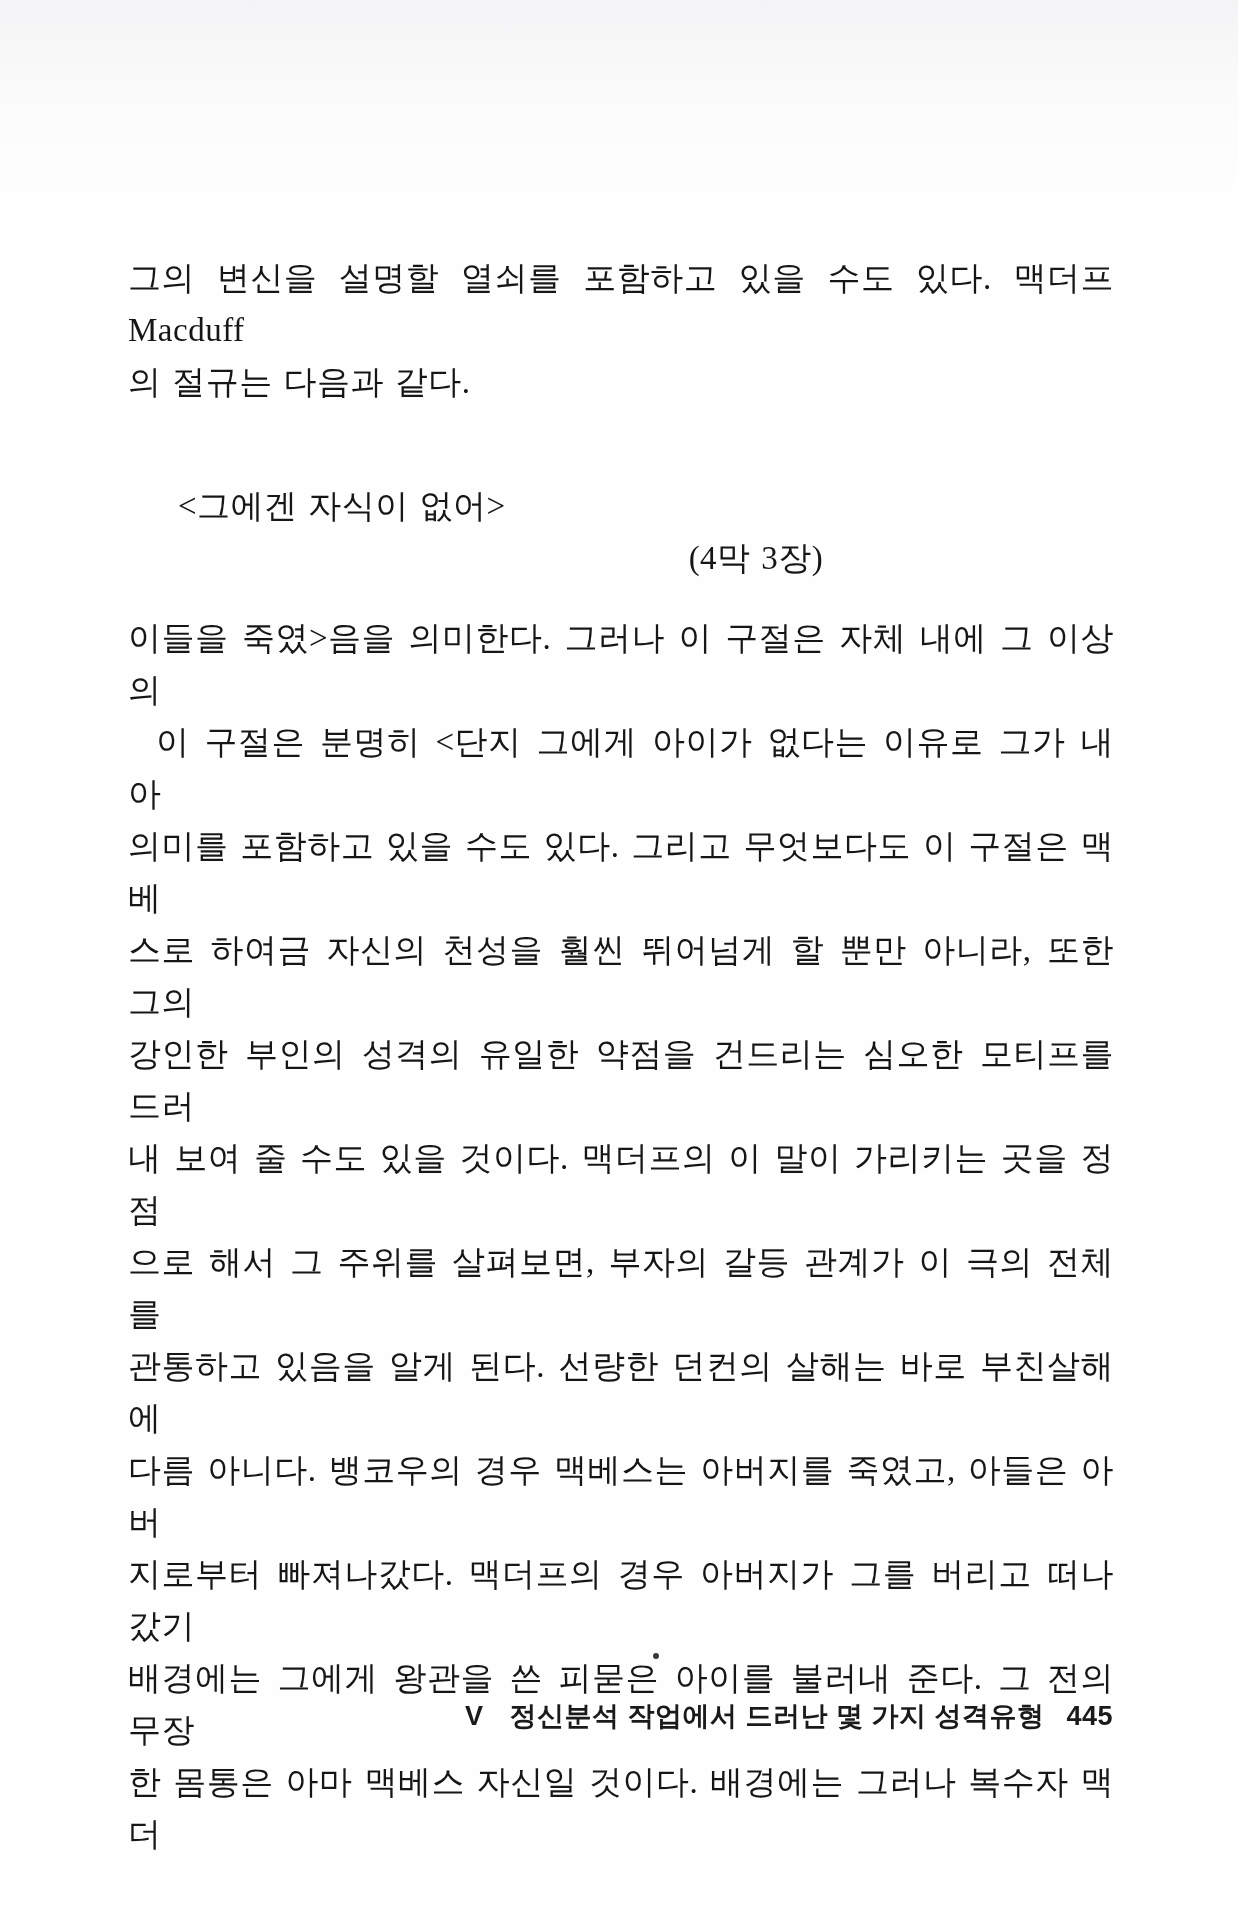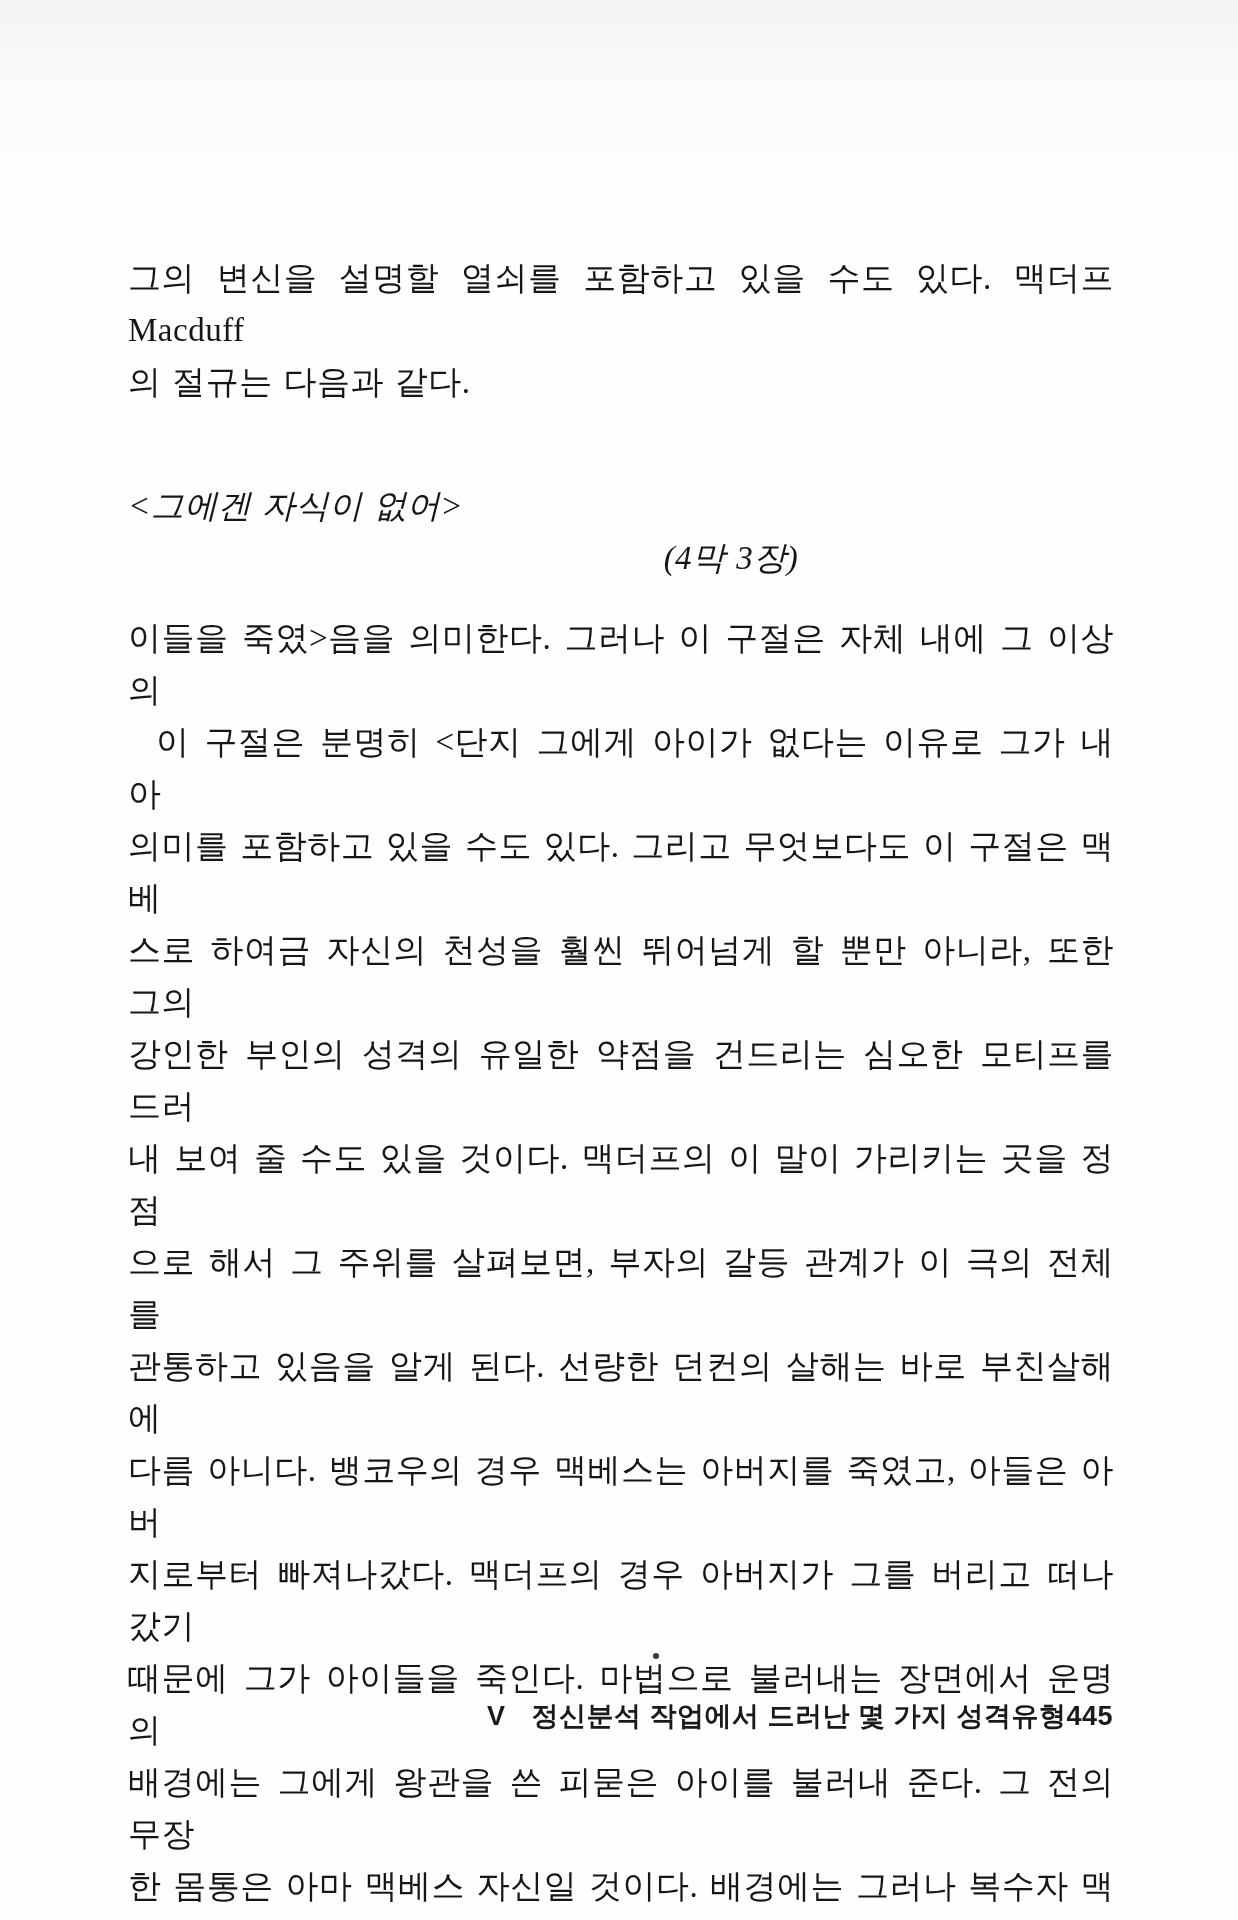--- a/index.html
+++ b/index.html
@@ -38,40 +38,40 @@
     white-space: normal;
     text-align: justify;
     text-align-last: justify;
   }
   .indent1 {
     text-indent: 28px;
   }
   .quote-block {
     margin-top: 72px;
     margin-bottom: 28px;
-    font-style: italic;
+    margin-left: 50px;
   }
   .quote-source {
     padding-left: 110px;
     text-align: center;
   }
   .footer {
     position: absolute;
     top: 1698px;
     right: 125px;
     display: flex;
     align-items: baseline;
     font-family: "Liberation Sans", "DejaVu Sans", sans-serif;
     font-weight: 700;
     font-size: 27px;
     letter-spacing: 0.5px;
     color: #1a1a1a;
   }
   .footer .marker { margin-right: 26px; }
-  .footer .pageno { }
+  .footer .pageno { margin-left: 22px; }
   .ink-dot {
     position: absolute;
     left: 653px;
     top: 1653px;
     width: 6px;
     height: 6px;
     border-radius: 50%;
     background: #3a3a3a;
   }
 </style>
@@ -96,21 +96,20 @@
       <div class="tline just">이들을 죽였&gt;음을 의미한다. 그러나 이 구절은 자체 내에 그 이상의</div>
       <div class="tline just indent1">이 구절은 분명히 &lt;단지 그에게 아이가 없다는 이유로 그가 내 아</div>
       <div class="tline just">의미를 포함하고 있을 수도 있다. 그리고 무엇보다도 이 구절은 맥베</div>
       <div class="tline just">스로 하여금 자신의 천성을 훨씬 뛰어넘게 할 뿐만 아니라, 또한 그의</div>
       <div class="tline just">강인한 부인의 성격의 유일한 약점을 건드리는 심오한 모티프를 드러</div>
       <div class="tline just">내 보여 줄 수도 있을 것이다. 맥더프의 이 말이 가리키는 곳을 정점</div>
       <div class="tline just">으로 해서 그 주위를 살펴보면, 부자의 갈등 관계가 이 극의 전체를</div>
       <div class="tline just">관통하고 있음을 알게 된다. 선량한 던컨의 살해는 바로 부친살해에</div>
       <div class="tline just">다름 아니다. 뱅코우의 경우 맥베스는 아버지를 죽였고, 아들은 아버</div>
       <div class="tline just">지로부터 빠져나갔다. 맥더프의 경우 아버지가 그를 버리고 떠나갔기</div>
-      <div class="tline just">때문에 그가 아이들을 죽인다. 마법으로 불러내는 장면에서 운명의</div>
       <div class="tline just">배경에는 그에게 왕관을 쓴 피묻은 아이를 불러내 준다. 그 전의 무장</div>
       <div class="tline just">한 몸통은 아마 맥베스 자신일 것이다. 배경에는 그러나 복수자 맥더</div>
 
     </div>
 
   </div>
 
   <div class="ink-dot"></div>
 
   <div class="footer">

